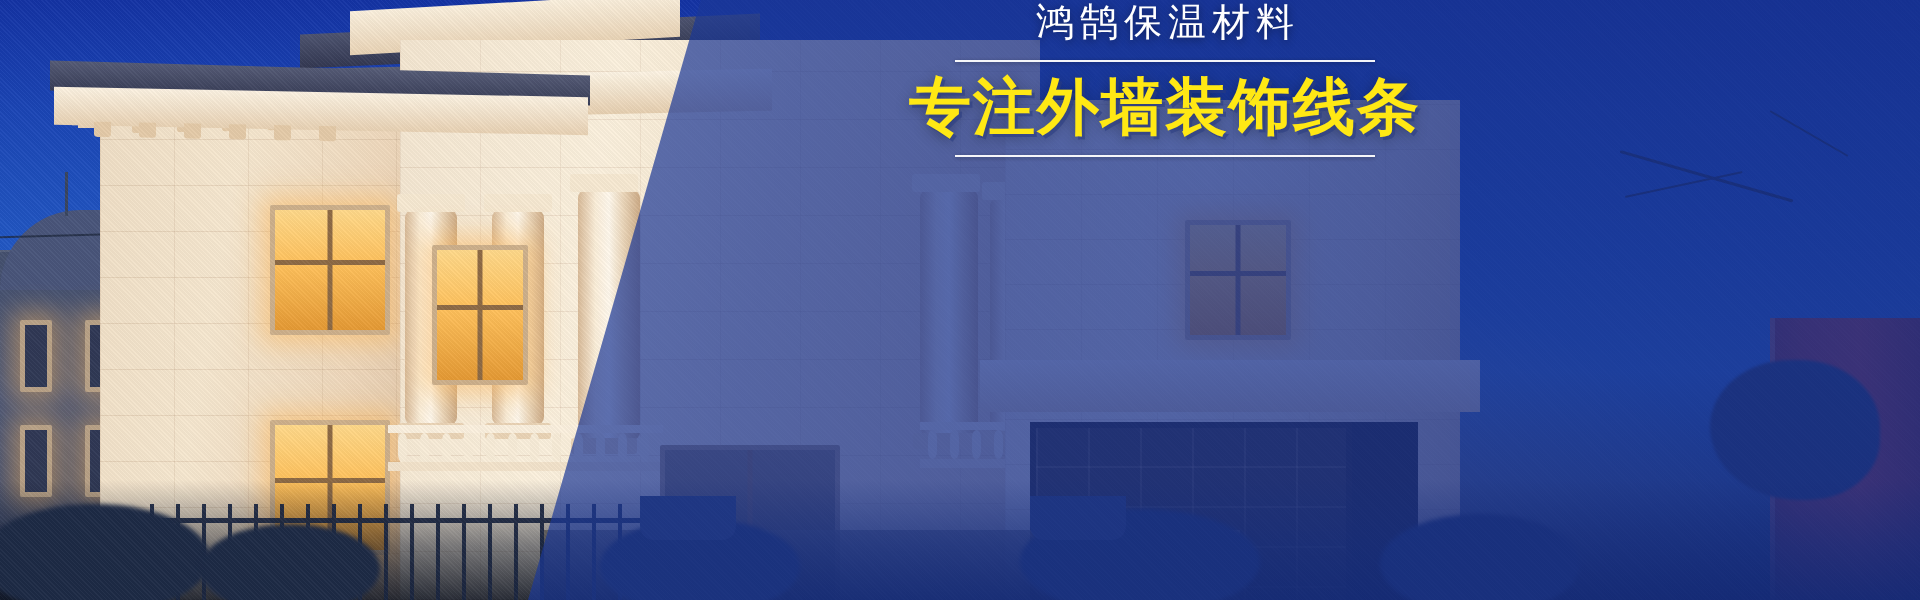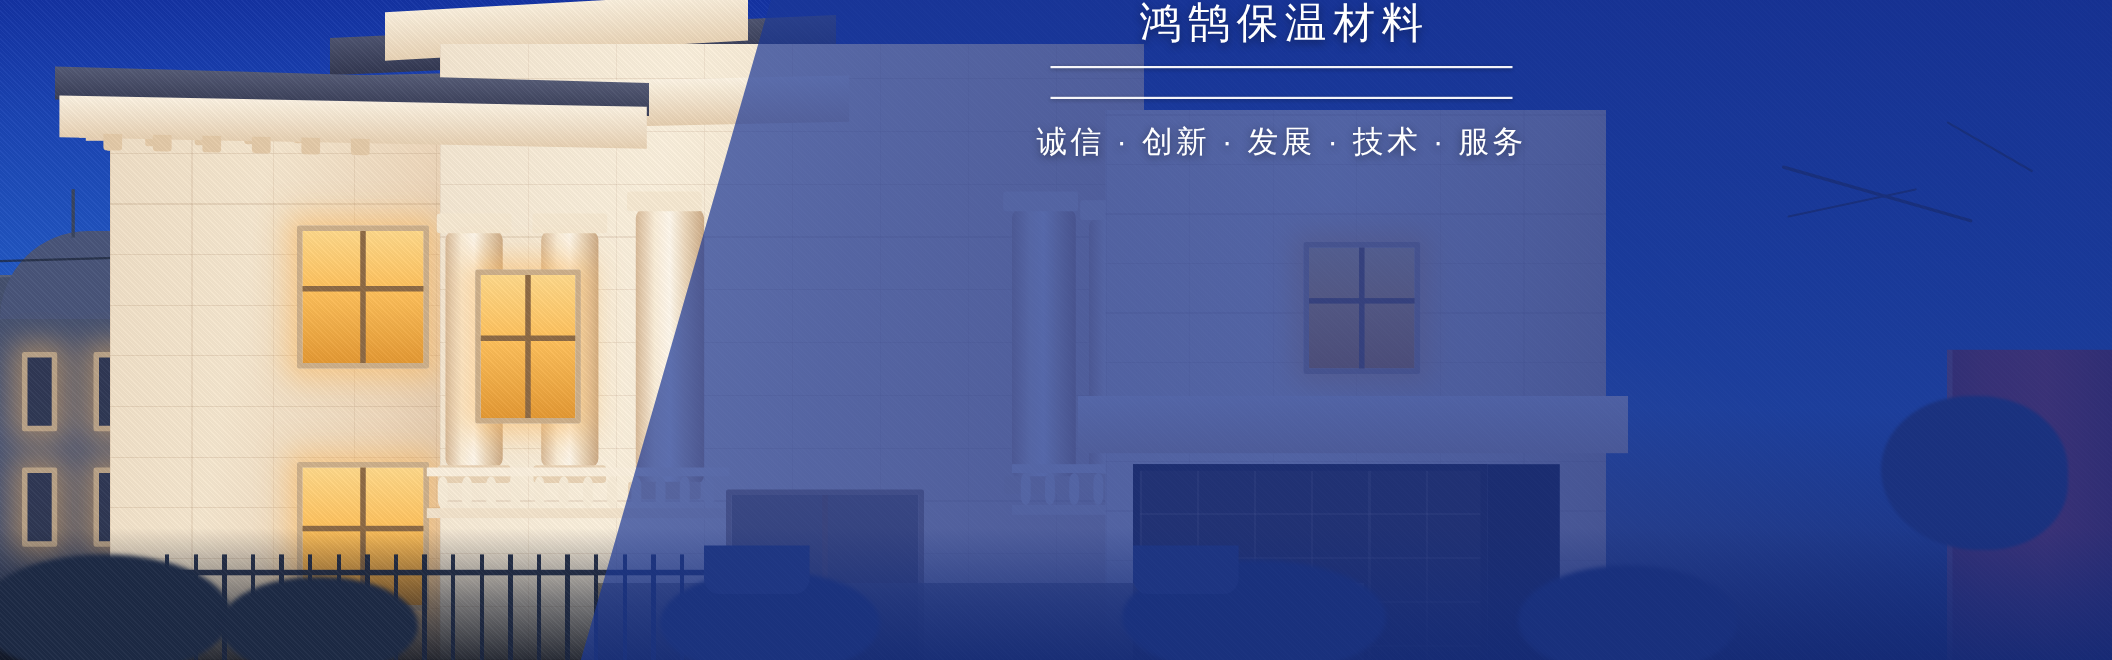--- a/index.html
+++ b/index.html
@@ -423,17 +423,17 @@
 
     <div class="grain"></div>
   </div>
 
   <div class="overlay"></div>
   <div class="overlay-edge"></div>
 
   <div class="content">
     <div class="brand">鸿鹄保温材料</div>
     <div class="rule"></div>
+    <div class="headline">专注外墙装饰线条</div>
     <div class="rule bottom"></div>
-    <div class="tagline">诚信 · 创新 · 发展 · 技术 · 服务</div>
   </div>
 
 </div>
 
 </body></html>

